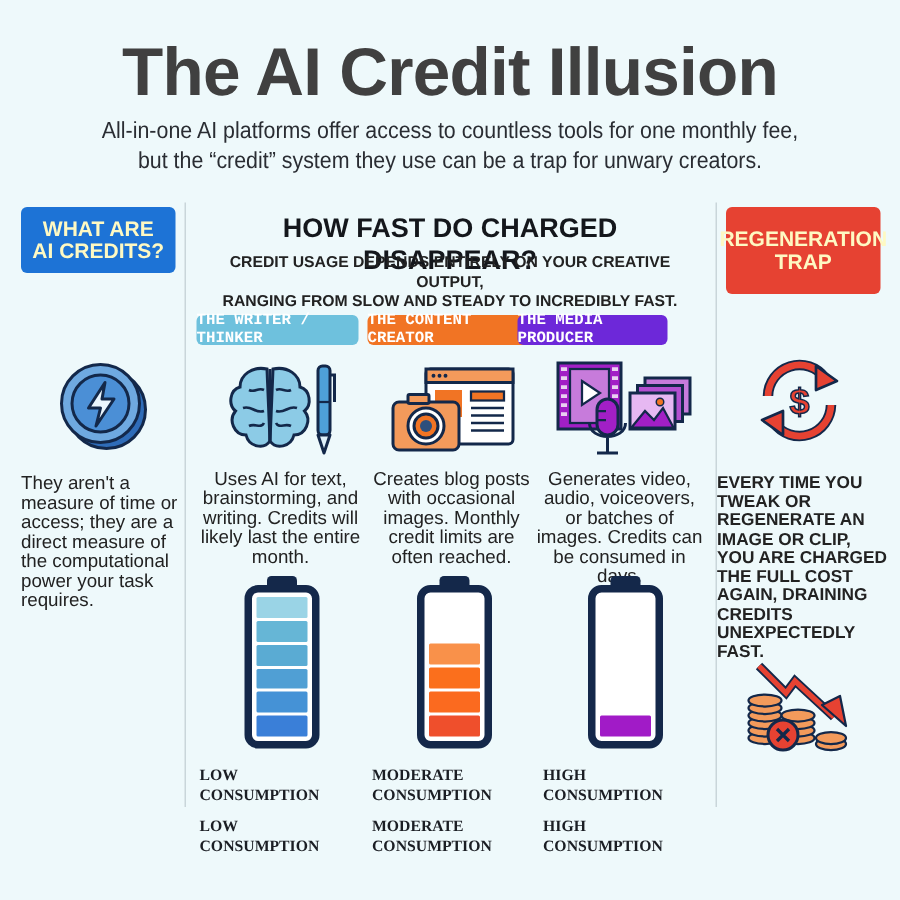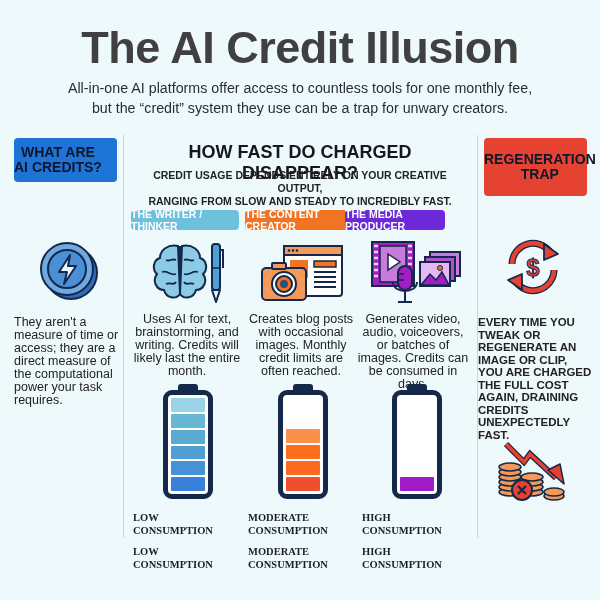--- a/index.html
+++ b/index.html
@@ -17,42 +17,42 @@
     }
     .subtitle {
       position: absolute; left: 30px; top: 78px; width: 540px;
       text-align: center; font-size: 15.5px; line-height: 20px; color: #2a2d33;
       transform: scaleX(0.92); transform-origin: center top;
     }
     .divider {
       position: absolute; top: 135px; width: 1px; height: 403px; background: #c9d6da;
     }
     .col-badge {
-      position: absolute; color: #0f172a; font-weight: 700; text-align: center;
+      position: absolute; color: #fef9c3; font-weight: 700; text-align: center;
       border-radius: 4px; font-size: 14px; line-height: 15px;
-      display: flex; align-items: center; 
+      display: flex; align-items: center; justify-content: center;
     }
     .badge-blue { left: 14px; top: 138px; width: 103px; height: 44px; background: #1d73d6; }
     .badge-red { left: 484px; top: 138px; width: 103px; height: 58px; background: #e64232; }
     .side-text {
       position: absolute; text-align: left; font-size: 12.5px; line-height: 13px; color: #222;
     }
     .left-text { left: 14px; top: 316px; width: 112px; }
     .right-text { left: 478px; top: 316px; width: 116px; font-weight: 700; font-size: 11.5px; line-height: 12.5px; }
     .mid-head {
       position: absolute; left: 130px; top: 142px; width: 340px; text-align: center;
       font-size: 18px; font-weight: 700; color: #14171c;
     }
     .mid-sub {
       position: absolute; left: 130px; top: 169px; width: 340px; text-align: center;
       font-size: 10.5px; line-height: 13px; font-weight: 700; color: #222;
     }
     .persona-badge {
       position: absolute; top: 210px; height: 20px; border-radius: 4px; color: #fff;
-      font-size: 10.5px; font-weight: 700; display: flex; align-items: center; justify-content: center;
+      font-size: 10.5px; font-weight: 700; display: flex; align-items: center; justify-content: center; font-family: Liberation Mono, monospace;
     }
     .p-writer { left: 131px; width: 108px; background: #6ec1dd; }
     .p-creator { left: 245px; width: 108px; background: #f17424; }
     .p-media { left: 345px; width: 100px; background: #6d28d9; }
     .persona-text {
       position: absolute; top: 313px; width: 112px; text-align: center;
       font-size: 12.5px; line-height: 13px; color: #222;
     }
     .icon { position: absolute; }
     .battery { position: absolute; top: 384px; width: 50px; height: 115px; }

